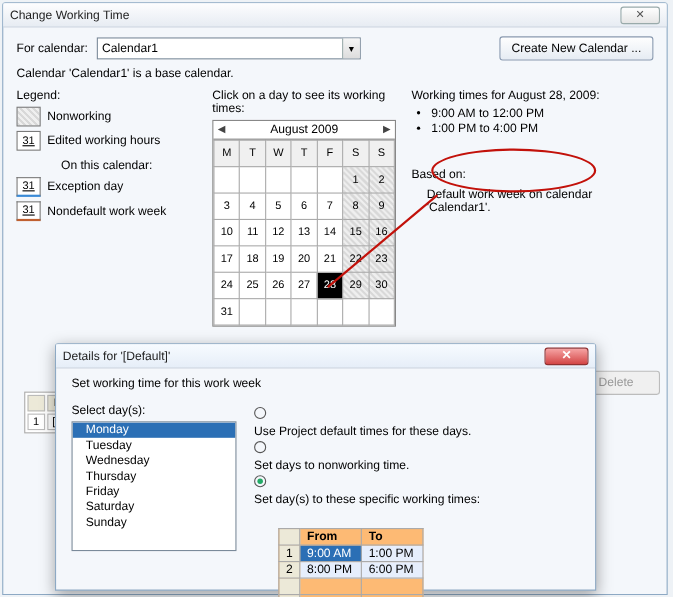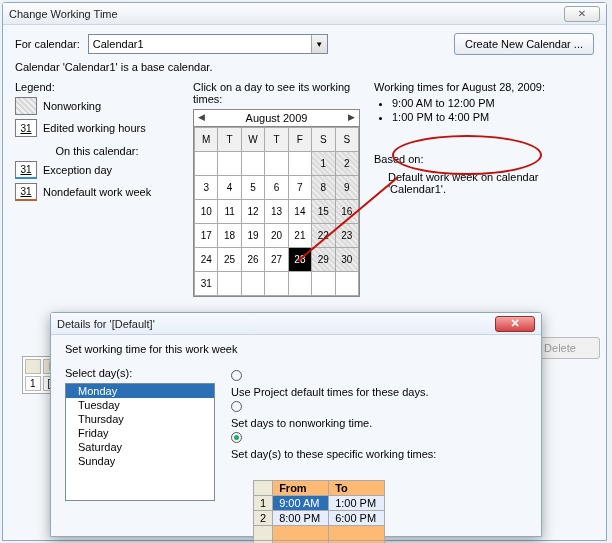--- a/index.html
+++ b/index.html
@@ -383,20 +383,21 @@
     <span class="title">Details for '[Default]'</span>
     <span class="details-close">✕</span>
   </div>
   <div style="padding:8px 14px 2px 14px;">Set working time for this work week</div>
   <div class="details-body">
     <div>
       <div style="margin-bottom:4px;">Select day(s):</div>
       <div class="days-list" id="days-list">
           <div class="day selected">Monday</div>
           <div class="day">Tuesday</div>
+          <div class="day">Wednesday</div>
           <div class="day">Thursday</div>
           <div class="day">Friday</div>
           <div class="day">Saturday</div>
           <div class="day">Sunday</div>
         </div>
     </div>
     <div style="flex:1">
       <div class="radio-row">
         <span class="radio"></span>
         <span>Use Project default times for these days.</span>

